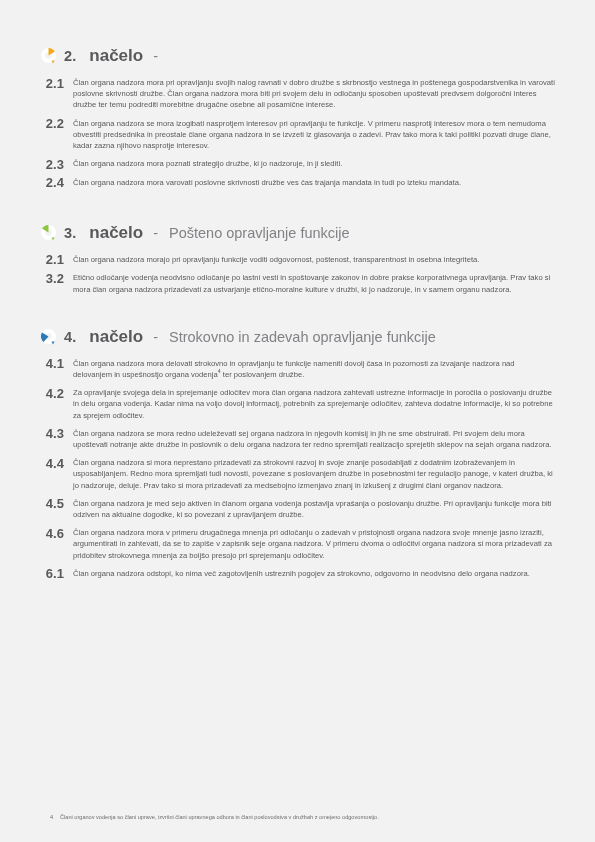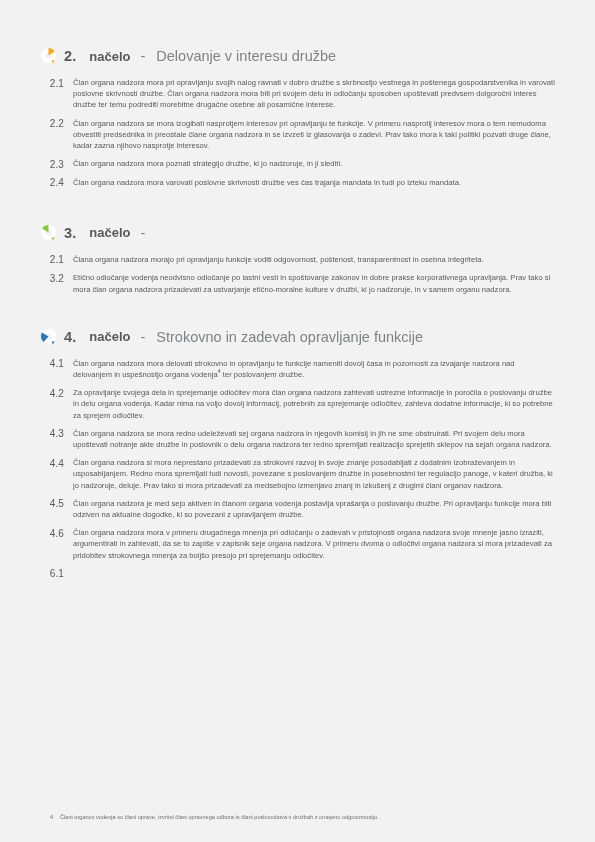--- a/index.html
+++ b/index.html
@@ -42,21 +42,21 @@
     width: 17px;
     height: 17px;
   }
   .sec-num {
     font-size: 14.5px;
     font-weight: bold;
     color: #58595b;
     letter-spacing: 0.1px;
   }
   .sec-word {
-    font-size: 13px;
+    font-size: 17px;
     font-weight: bold;
     color: #58595b;
     margin-left: 5px;
   }
   .sec-dash {
     font-size: 14.5px;
     color: #808285;
     margin: 0 3px 0 2px;
     font-weight: normal;
   }
@@ -72,22 +72,22 @@
   }
   .item {
     display: flex;
     align-items: flex-start;
     margin-bottom: 7px;
   }
   .item-num {
     flex: 0 0 24px;
     width: 24px;
     text-align: right;
-    font-size: 10px;
-    font-weight: normal;
+    font-size: 13px;
+    font-weight: bold;
     color: #58595b;
     padding-top: 0.5px;
     padding-right: 0px;
     line-height: 11.2px;
     letter-spacing: 0.1px;
   }
   .item-text {
     flex: 1 1 auto;
     padding-left: 9px;
     font-size: 7.6px;
@@ -141,21 +141,20 @@
         <svg width="17" height="17" viewBox="0 0 34 34">
           <circle cx="17" cy="17" r="15" fill="#ffffff"></circle>
           <circle cx="17" cy="17" r="6.5" fill="#f2f2f2"></circle>
           <path d="M17 17 L17 2 A15 15 0 0 1 29.5 9 Z" fill="#f5a81c"></path>
           <path d="M23 27 L29 27 L26 33 Z" fill="#f5a81c"></path>
         </svg>
       </span>
       <span class="sec-num">2.</span>
       <span class="sec-word">načelo</span>
       <span class="sec-dash">-</span>
-      <span class="sec-title">Delovanje v interesu družbe</span>
     </div>
     <div class="items">
       <div class="item">
         <div class="item-num">2.1</div>
         <div class="item-text">Član organa nadzora mora pri opravljanju svojih nalog ravnati v dobro družbe s skrbnostjo vestnega in poštenega gospodarstvenika in varovati poslovne skrivnosti družbe. Član organa nadzora mora biti pri svojem delu in odločanju sposoben upoštevati predvsem dolgoročni interes družbe ter temu podrediti morebitne drugačne osebne ali posamične interese.</div>
       </div>
       <div class="item">
         <div class="item-num">2.2</div>
         <div class="item-text">Član organa nadzora se mora izogibati nasprotjem interesov pri opravljanju te funkcije. V primeru nasprotij interesov mora o tem nemudoma obvestiti predsednika in preostale člane organa nadzora in se izvzeti iz glasovanja o zadevi. Prav tako mora k taki politiki pozvati druge člane, kadar zazna njihovo nasprotje interesov.</div>
       </div>
@@ -176,25 +175,26 @@
         <svg width="17" height="17" viewBox="0 0 34 34">
           <circle cx="17" cy="17" r="15" fill="#ffffff"></circle>
           <circle cx="17" cy="17" r="6.5" fill="#f2f2f2"></circle>
           <path d="M17 17 L4 9 A15 15 0 0 1 17 2 Z" fill="#8cc63e"></path>
           <path d="M23 27 L29 27 L26 33 Z" fill="#8cc63e"></path>
         </svg>
       </span>
       <span class="sec-num">3.</span>
       <span class="sec-word">načelo</span>
       <span class="sec-dash">-</span>
+      <span class="sec-title">Pošteno opravljanje funkcije</span>
     </div>
     <div class="items">
       <div class="item">
         <div class="item-num">2.1</div>
-        <div class="item-text">Člana organa nadzora morajo pri opravljanju funkcije voditi odgovornost, poštenost, transparentnost in osebna integriteta.</div>
+        <div class="item-text">Član organa nadzora morajo pri opravljanju funkcije voditi odgovornost, poštenost, transparentnost in osebna integriteta.</div>
       </div>
       <div class="item">
         <div class="item-num">3.2</div>
         <div class="item-text">Etično odločanje vodenja neodvisno odločanje po lastni vesti in spoštovanje zakonov in dobre prakse korporativnega upravljanja. Prav tako si mora član organa nadzora prizadevati za ustvarjanje etično-moralne kulture v družbi, ki jo nadzoruje, in v samem organu nadzora.</div>
       </div>
     </div>
   </div>
 
   <div class="section sec-gap-4">
     <div class="sec-head">
@@ -235,20 +235,21 @@
         <div class="item-text">Član organa nadzora je med sejo aktiven in članom organa vodenja postavlja vprašanja o poslovanju družbe. Pri opravljanju funkcije mora biti odziven na aktualne dogodke, ki so povezani z upravljanjem družbe.</div>
       </div>
       <div class="item">
         <div class="item-num">4.6</div>
         <div class="item-text">Član organa nadzora mora v primeru drugačnega mnenja pri odločanju o zadevah v pristojnosti organa nadzora svoje mnenje jasno izraziti, argumentirati in zahtevati, da se to zapiše v zapisnik seje organa nadzora. V primeru dvoma o odločitvi organa nadzora si mora prizadevati za pridobitev strokovnega mnenja za boljšo presojo pri sprejemanju odločitev.</div>
       </div>
 
       <div class="item">
         <div class="item-num">6.1</div>
         <div class="item-text">
+          <p>Član organa nadzora odstopi, ko nima več zagotovljenih ustreznih pogojev za strokovno, odgovorno  in neodvisno delo organa nadzora.</p>
         </div>
       </div>
 
     </div>
   </div>
 
   <div class="footnote">
     <div class="footnote-num">4</div>
     <div class="footnote-text">Člani organov vodenja so člani uprave, izvršni člani upravnega odbora in člani poslovodstva v družbah z omejeno odgovornostjo.</div>
   </div>

